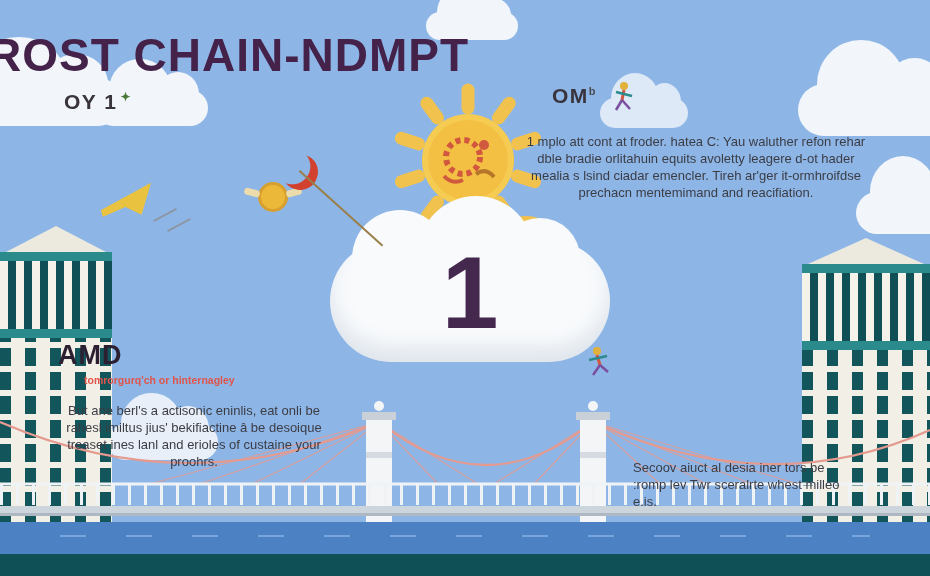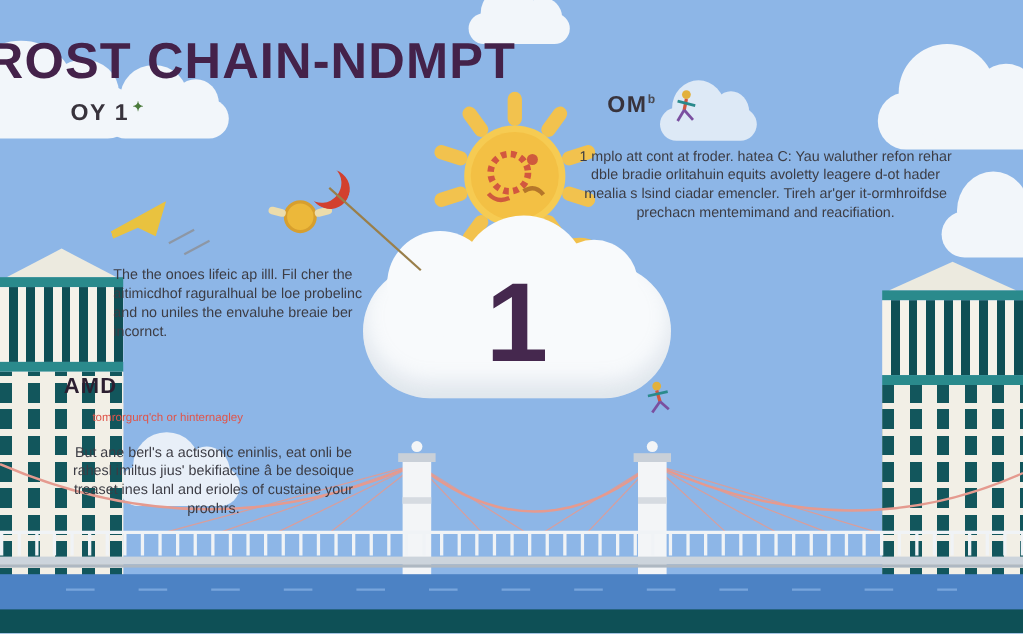--- a/index.html
+++ b/index.html
@@ -20,23 +20,23 @@
   .c7{left:108px;top:424px;width:110px;height:36px;opacity:.9;}
 
   
   .title{position:absolute;left:-12px;top:28px;z-index:3;margin:0;
     font-size:46px;font-weight:800;letter-spacing:1px;color:#44224a;}
   .heading{position:absolute;z-index:3;font-size:21px;font-weight:600;
     letter-spacing:1.5px;color:#38333c;}
   .heading sup{font-size:11px;font-weight:700;color:#4a4a52;}
   .sparkle{font-size:12px;color:#4a7a3a;vertical-align:super;margin-left:3px;}
   .amd-heading{position:absolute;left:58px;top:340px;z-index:3;
-    font-size:20px;font-weight:800;letter-spacing:1px;color:#2c1f31;}
+    font-size:27px;font-weight:800;letter-spacing:1px;color:#2c1f31;}
   .amd-sub{position:absolute;left:84px;top:374px;z-index:3;
-    font-size:10.5px;font-weight:400;color:#e0554a;}
+    font-size:10.5px;font-weight:700;color:#e0554a;}
   .body-text{position:absolute;z-index:3;font-size:13px;line-height:1.32;color:#3c3c44;}
   .oy-head{left:64px;top:90px;}
   .oy-body{left:57px;top:124px;width:236px;}
   .ml-body{left:103px;top:228px;width:238px;}
   .amd-body{left:57px;top:389px;width:274px;text-align:center;}
   .om-head{left:552px;top:84px;}
   .om-body{left:523px;top:120px;width:346px;text-align:center;}
   .bra-body{left:533px;top:380px;width:280px;}
   .brb-body{left:633px;top:446px;width:214px;}
 
@@ -201,21 +201,20 @@
     <span>OY 1</span><span class="sparkle">✦</span>
   </div>
 
   <div class="plane"></div>
   <div class="slash s1"></div>
   <div class="slash s2"></div>
   <div class="medal"></div>
   <div class="crescent"></div>
   <div class="needle"></div>
 
-  <p class="body-text ml-body">The the onoes lifeic ap illl. Fil cher the aitimicdhof raguralhual be loe probelinc and no uniles the envaluhe breaie ber incornct.</p>
 
   <div class="amd-heading">AMD</div>
   <div class="amd-sub">tomrorgurq'ch or hinternagley</div>
   <p class="body-text amd-body">But ane berl's a actisonic eninlis, eat onli be rahesl imiltus jius' bekifiactine â be desoique treaset ines lanl and erioles of custaine your proohrs.</p>
 
   <div class="heading om-head">
     <span>OM</span><sup>b</sup>
   </div>
   <svg class="figure fig-om" width="26" height="32" viewBox="0 0 26 32">
     <circle cx="14" cy="6" r="4" fill="#e2b13c"></circle>
@@ -226,14 +225,15 @@
   </svg>
   <p class="body-text om-body">1 mplo att cont at froder. hatea C: Yau waluther refon rehar dble bradie orlitahuin equits avoletty leagere d-ot hader mealia s lsind ciadar emencler. Tireh ar'ger it-ormhroifdse prechacn mentemimand and reacifiation.</p>
 
   <svg class="figure fig-run" width="26" height="32" viewBox="0 0 26 32">
     <circle cx="12" cy="5" r="4" fill="#e2b13c"></circle>
     <line x1="12" y1="9" x2="15" y2="19" stroke="#d2573f" stroke-width="3"></line>
     <line x1="4" y1="14" x2="22" y2="10" stroke="#2a8a8c" stroke-width="2.5"></line>
     <line x1="15" y1="19" x2="8" y2="29" stroke="#7a4fa0" stroke-width="2.5"></line>
     <line x1="15" y1="19" x2="23" y2="26" stroke="#7a4fa0" stroke-width="2.5"></line>
   </svg>
+  <p class="body-text brb-body">Secoov aiuct al desia iner tors be :romp lev Twr sceralrte whest milleo e.is.</p>
 
 </div>
 
 </body></html>

